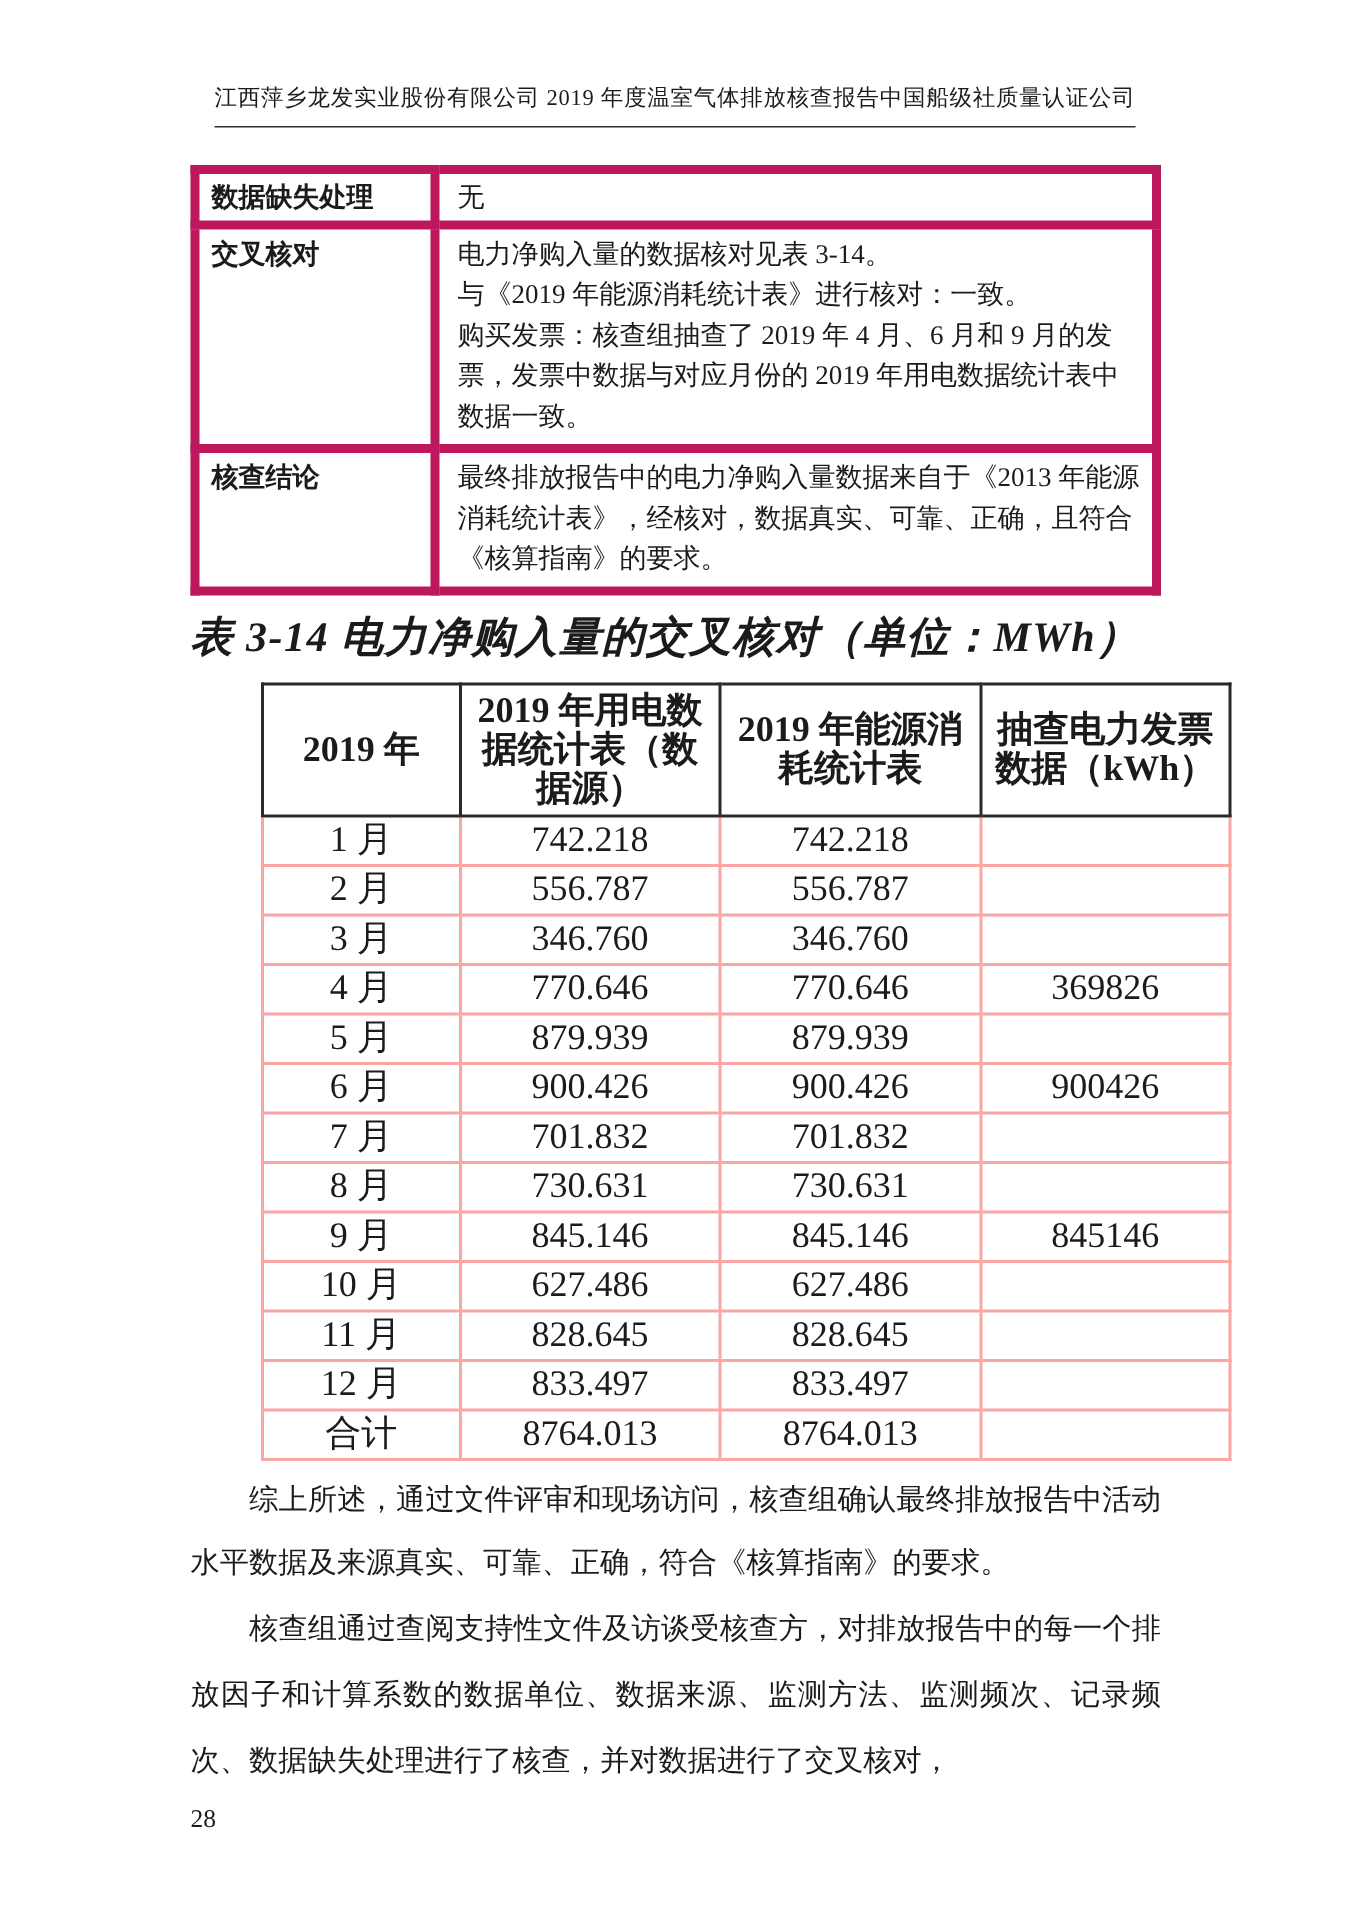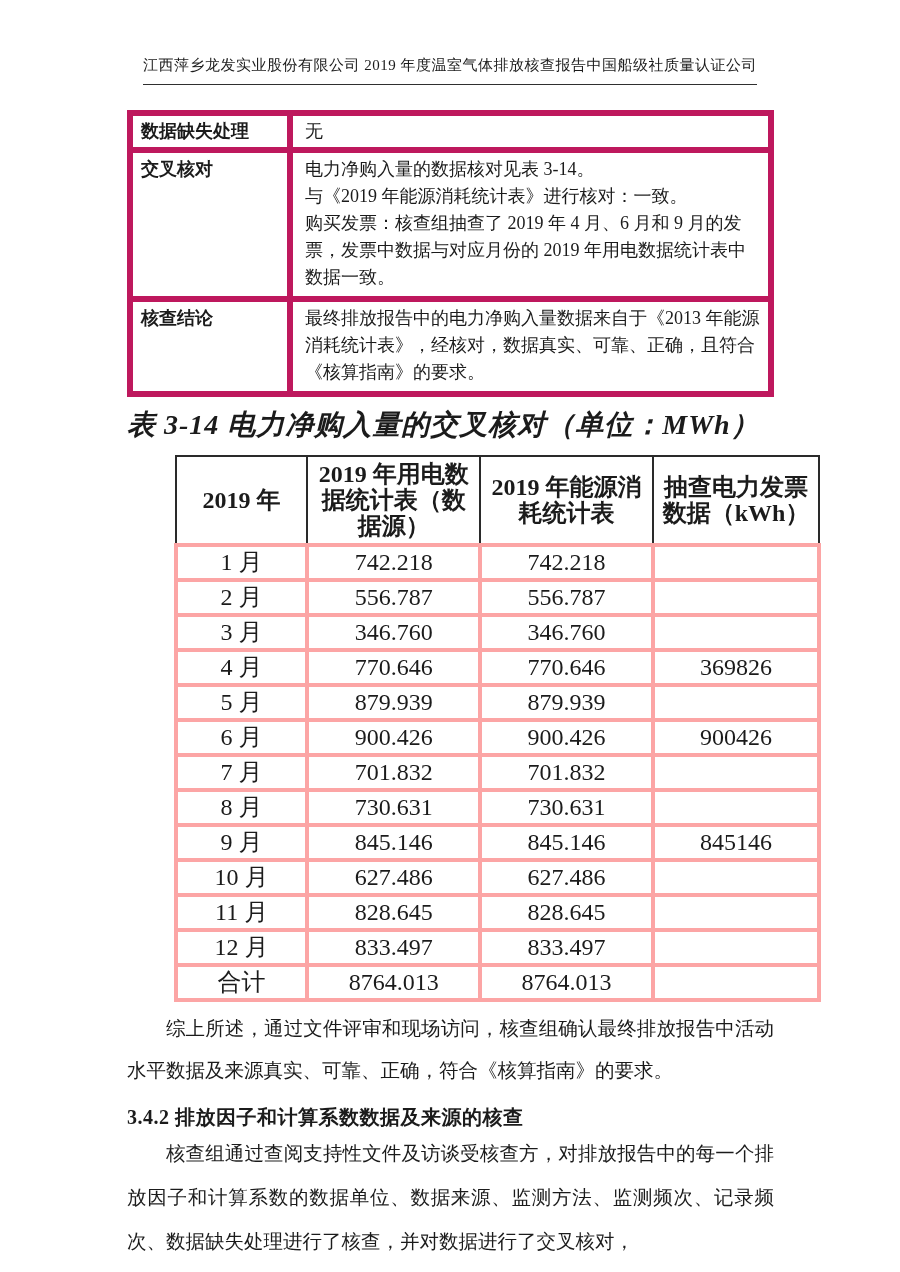--- a/index.html
+++ b/index.html
@@ -34,35 +34,35 @@
   
   .data-table{
     width:100%;border-collapse:collapse;margin-top:11px;
     text-align:center;font-size:24px;table-layout:fixed;margin-left:47px;
   }
   .data-table th{
     border:2px solid #2a2a2a;font-weight:bold;
     line-height:26px;padding:4px 5px;height:54px;vertical-align:middle;
   }
   .data-table td{
-    border:4px solid #fca5a5;height:31px;line-height:31px;
+    border:2px solid #fca5a5;height:31px;line-height:31px;
     padding:0 4px;vertical-align:middle;
   }
 
   
   .para{
     font-size:19.5px;line-height:42px;text-align:justify;
     text-indent:2em;margin:6px 0 0;
   }
   .section-heading{
     font-size:20px;font-weight:bold;margin:12px 0 0;letter-spacing:0.5px;
   }
   .para2{line-height:44px;margin-top:1px;}
 
-  .page-number{text-align:center;font-size:13px;margin-top:6px;}
+  .page-number{text-align:left;font-size:17px;margin-top:6px;}
 </style>
 </head>
 <body>
 
 <div class="page">
 
   <div class="doc-header">江西萍乡龙发实业股份有限公司 2019 年度温室气体排放核查报告中国船级社质量认证公司</div>
 
   <main class="content">
 
@@ -189,20 +189,19 @@
             <td>合计</td>
             <td>8764.013</td>
             <td>8764.013</td>
             <td></td>
           </tr>
         </tbody>
     </table>
 
     <p class="para">综上所述，通过文件评审和现场访问，核查组确认最终排放报告中活动水平数据及来源真实、可靠、正确，符合《核算指南》的要求。</p>
 
-    <h3 class="section-heading">3.4.2  排放因子和计算系数数据及来源的核查</h3>
 
     <p class="para para2">核查组通过查阅支持性文件及访谈受核查方，对排放报告中的每一个排放因子和计算系数的数据单位、数据来源、监测方法、监测频次、记录频次、数据缺失处理进行了核查，并对数据进行了交叉核对，</p>
 
     <div class="page-number">28</div>
 
   </main>
 </div>
 
 </body></html>

